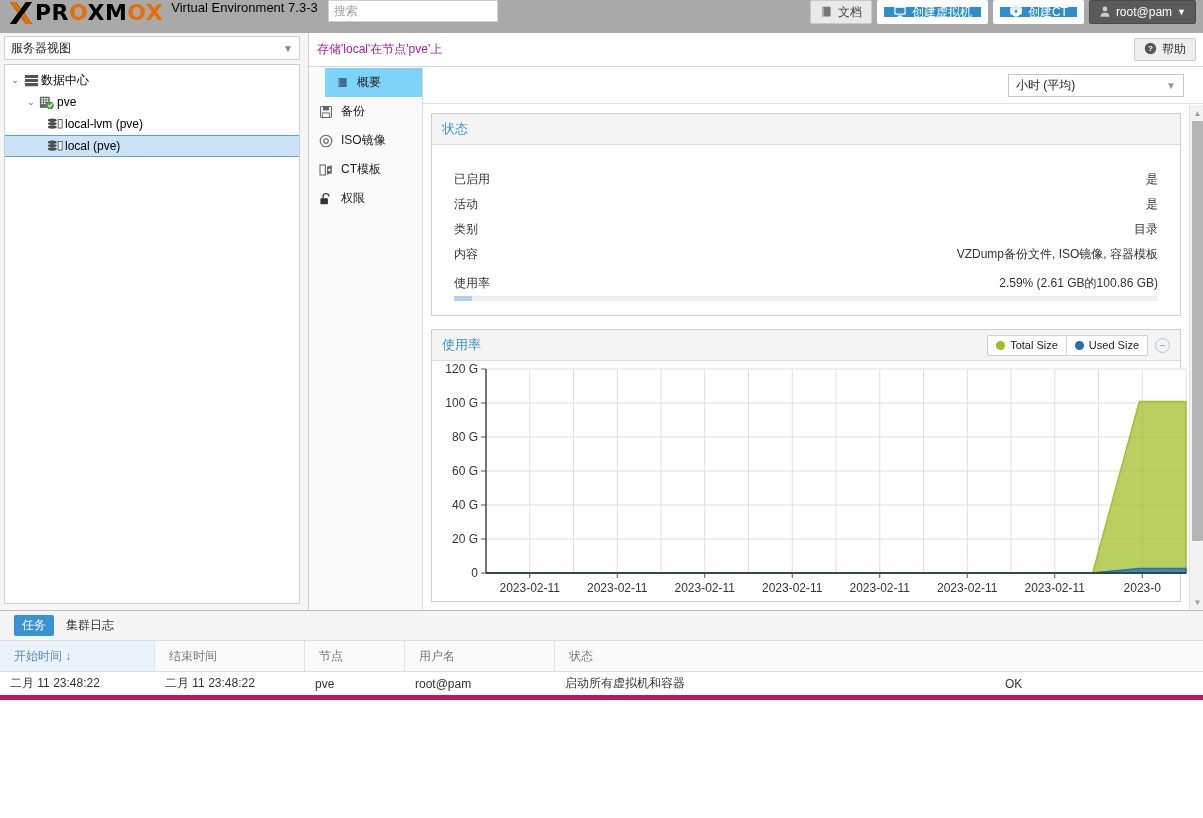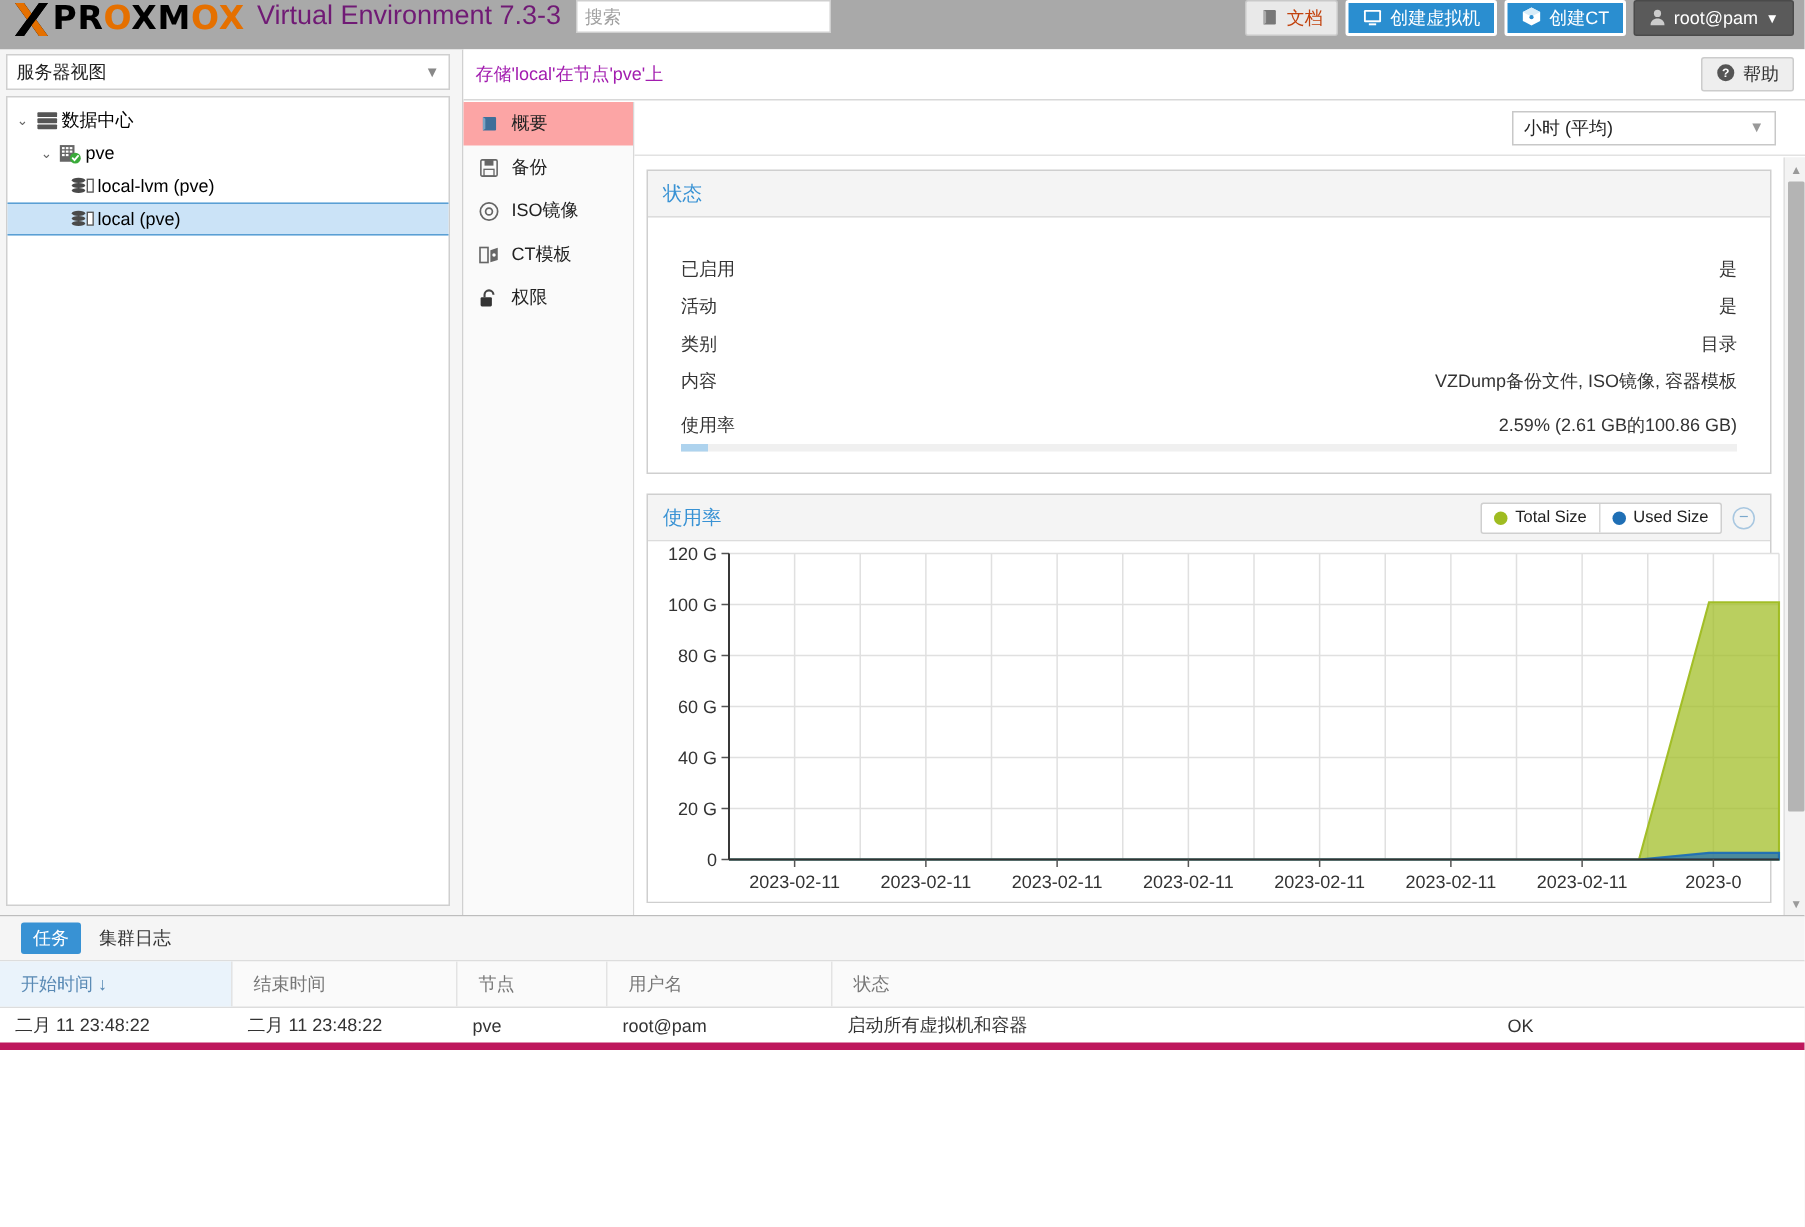--- a/index.html
+++ b/index.html
@@ -22,42 +22,42 @@
   #logo-wrap { display: flex; align-items: center; padding-left: 8px; }
   #logo-x { width: 26px; height: 24px; }
   #logo-text {
     font-size: 22px; font-weight: bold; letter-spacing: 0.5px;
     font-family: "DejaVu Sans", sans-serif;
     margin-left: 1px;
   }
   #logo-text .o { color: #e57000; }
   #logo-text .d { color: #000; }
   #prod-name {
-    margin-left: 8px; font-size: 18px; color: #701a75;
+    margin-left: 8px; font-size: 13px; color: #000000;
     font-family: "Liberation Sans", sans-serif;
   }
   #search-input {
     margin-left: 10px; width: 170px; height: 22px;
     border: 1px solid #cfcfcf; background: #fff;
     font-size: 12px; padding: 0 5px; color: #555;
     font-family: "Liberation Sans", sans-serif;
   }
   #search-input::placeholder { color: #a0a0a0; }
   #topbar-right {
     margin-left: auto; display: flex; align-items: center; gap: 5px;
     padding-right: 7px;
   }
   .tb-btn {
     height: 24px; display: flex; align-items: center; gap: 5px;
     padding: 0 9px; font-size: 12px; cursor: pointer;
     border-radius: 2px; white-space: nowrap;
     font-family: "Liberation Sans", sans-serif;
   }
-  .tb-btn.grey { background: #e9e9e9; color: #c2410c; border: 1px solid #c9c9c9; }
-  .tb-btn.blue { background: #2a8ed0; color: #fff; border: 2px solid #ffffff; }
+  .tb-btn.grey { background: #e9e9e9; color: #404040; border: 1px solid #c9c9c9; }
+  .tb-btn.blue { background: #2a8ed0; color: #fff; border: 7px solid #ffffff; }
   .tb-btn.dark { background: #5a5a5a; color: #fff; border: 1px solid #4a4a4a; }
   .tb-ico { display: inline-block; line-height: 1; }
 
   
   #leftpanel {
     position: absolute; left: 0; top: 33px; width: 308px; height: 577px;
     background: #f5f5f5;
   }
   #view-select {
     position: absolute; left: 4px; top: 3px; width: 296px; height: 24px;
@@ -105,21 +105,21 @@
     font-size: 12px; color: #333; cursor: pointer; border-radius: 2px;
   }
   #navcol {
     position: absolute; left: 0; top: 35px; width: 114px; height: 542px;
     background: #fafafa; border-right: 1px solid #d8d8d8;
   }
   .navitem {
     display: flex; align-items: center; height: 29px;
     font-size: 12px; color: #222; cursor: pointer; padding-left: 9px; gap: 7px;
   }
-  .navitem.sel { background: #fca5a5; }
+  .navitem.sel { background: #7dd3fc; margin-left: 16px; }
   .navicon { width: 16px; flex:0 0 16px; display:flex; align-items:center; justify-content:center; color: #555; }
 
   #mainpane {
     position: absolute; left: 114px; top: 35px; width: 781px; height: 542px;
     background: #fff;
   }
   #range-row {
     position: absolute; left: 0; top: 0; width: 781px; height: 36px;
     display: flex; align-items: center; justify-content: flex-end; padding-right: 20px;
     border-bottom: 1px solid #e2e2e2;

